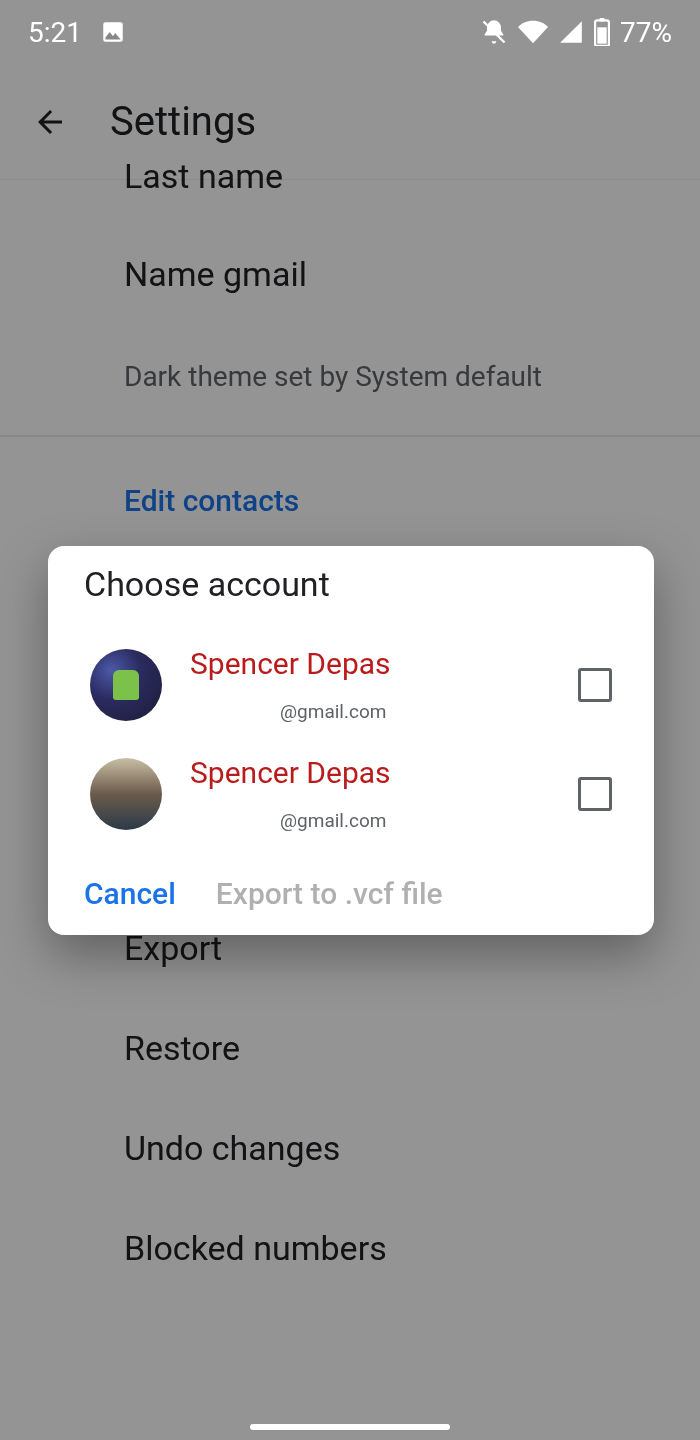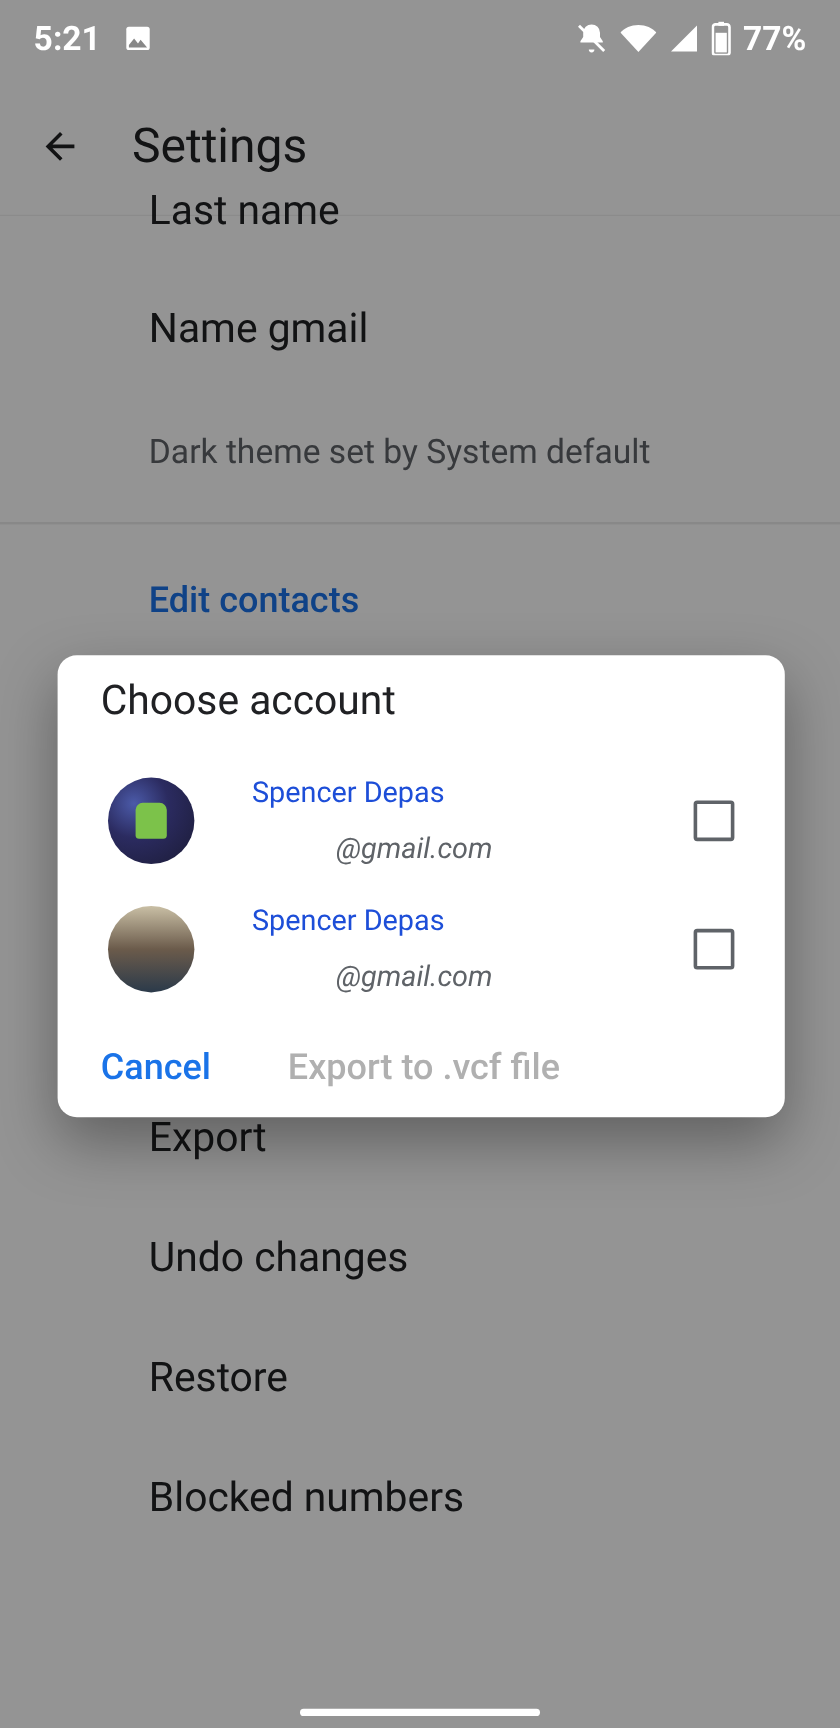--- a/index.html
+++ b/index.html
@@ -7,21 +7,21 @@
   body {
     font-family: Roboto, "Helvetica Neue", Arial, sans-serif;
     background: #ffffff;
     position: relative;
     color: #202124;
   }
   
   .statusbar {
     position: absolute; top: 0; left: 0; right: 0; height: 64px;
     display: flex; align-items: center; justify-content: space-between;
-    padding: 0 28px; color: #fff; font-size: 28px; font-weight: 700;
+    padding: 0 28px; color: #fff; font-size: 28px; font-weight: 400;
   }
   .statusbar .left { display: flex; align-items: center; gap: 18px; }
   .statusbar .right { display: flex; align-items: center; gap: 10px; }
   .statusbar svg { display: block; }
   
   .appbar {
     position: absolute; top: 64px; left: 0; right: 0; height: 116px;
     display: flex; align-items: center; gap: 40px; padding: 0 16px 0 30px;
     border-bottom: 1px solid rgba(0,0,0,0.06);
   }
@@ -58,31 +58,31 @@
   .acct {
     display: flex; align-items: center; gap: 28px;
     padding: 16px 6px;
   }
   .avatar {
     width: 72px; height: 72px; border-radius: 50%; flex: 0 0 72px;
     background:#888; display:flex; align-items:center; justify-content:center;
     overflow:hidden;
   }
   .acct .info { flex: 1 1 auto; }
-  .acct .name { font-size: 24px; color:#1d4ed8;margin-left:20px; }
-  .acct .email { font-size: 24px; color:#5f6368; margin-top:19px; padding-left: 90px; font-style: italic; }
+  .acct .name { font-size: 30px; color:#b91c1c; }
+  .acct .email { font-size: 19px; color:#5f6368; margin-top:19px; padding-left: 90px; }
   .checkbox {
     width: 34px; height: 34px; border: 3px solid #5f6368; border-radius: 3px; flex: 0 0 34px;
   }
   .actions {
     display:flex; gap: 40px; margin-top: 28px;
     font-size: 30px; font-weight: 500;
   }
   .btn-cancel { color:#1a73e8; }
-  .btn-export { color:#b0b0b0;margin-left:24px; }
+  .btn-export { color:#b0b0b0; }
   
   .av1 { background: radial-gradient(circle at 30% 30%, #4b5aa8 0%, #2b2b60 40%, #1b1b35 100%); position:relative;}
   .av1::after{
     content:""; position:absolute; inset:0; margin:auto; width:26px; height:30px;
     background:#7cc24a; border-radius:6px 6px 3px 3px;
   }
   .av2 { background: linear-gradient(180deg,#c9bfa5 0%, #6b5b4b 50%, #2b3a4a 100%);}    
 </style>
 </head>
 <body>
@@ -107,24 +107,24 @@
 
   <div style="height:270px"></div>
 
   <div class="item">
     <div class="title">Import</div>
   </div>
   <div class="item">
     <div class="title">Export</div>
   </div>
   <div class="item">
-    <div class="title">Undo changes</div>
+    <div class="title">Restore</div>
   </div>
   <div class="item">
-    <div class="title">Restore</div>
+    <div class="title">Undo changes</div>
   </div>
   <div class="item">
     <div class="title">Blocked numbers</div>
   </div>
 </div>
 
 <div class="appbar">
   <div class="back">
     <svg width="36" height="36" viewBox="0 0 24 24">
         <path fill="#202124" d="M20 11H7.83l5.59-5.59L12 4l-8 8 8 8 1.41-1.41L7.83 13H20z"></path>

